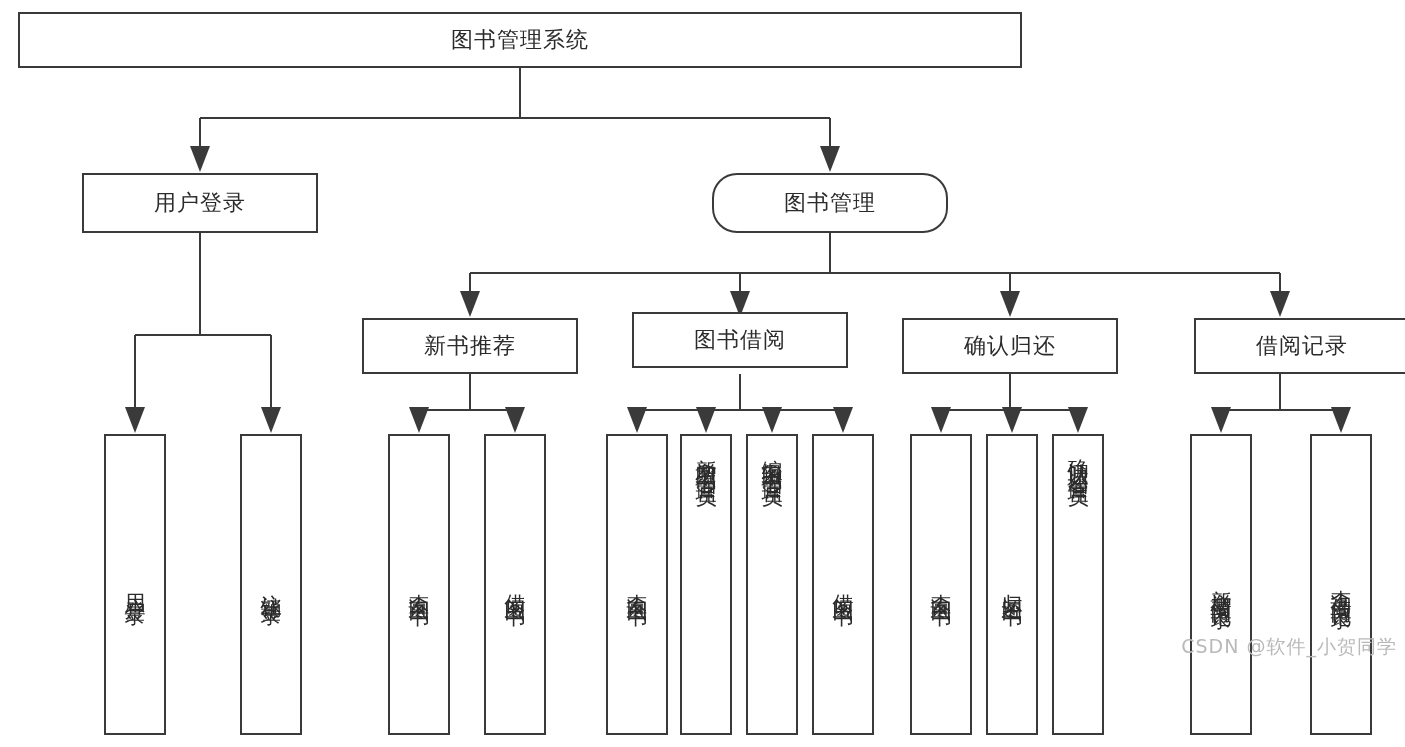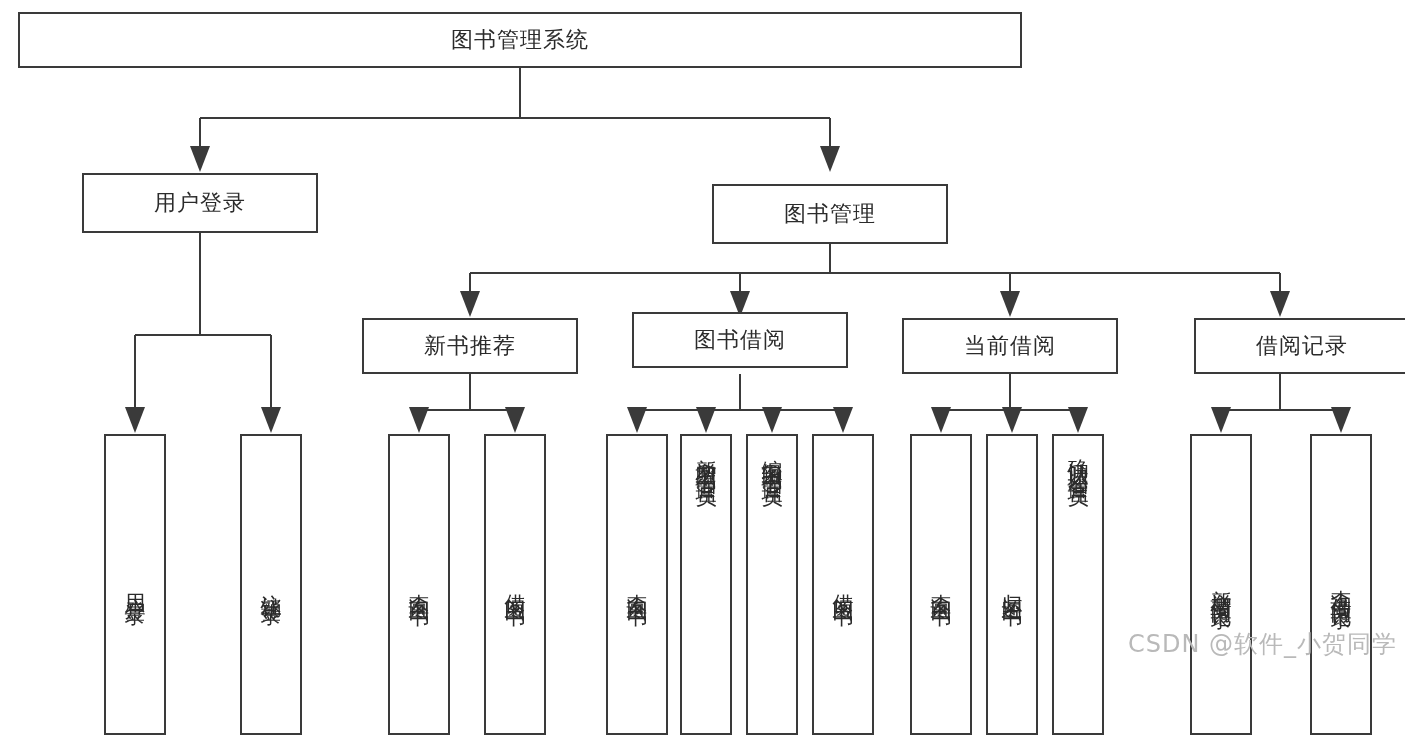--- a/index.html
+++ b/index.html
@@ -42,21 +42,21 @@
     color:#2b2b2b;
   }
   .v-node.center-v{align-items:center;}
   .v-node.top-v{align-items:flex-start;}
   .v-node.top-v .v-label{margin-top:6px;}
   #connectors{position:absolute;left:0;top:0;width:1405px;height:747px;pointer-events:none;}
   #watermark{
     position:absolute;
     right:8px;
     bottom:4px;
-    font-size:24px;
+    font-size:19px;
     color:#b9b9b9;
     letter-spacing:1px;
     white-space:nowrap;
   }
 </style>
 </head>
 <body>
 
 <div id="diagram-root">
   <svg id="connectors" viewBox="0 0 1405 747">
@@ -108,21 +108,21 @@
       </div>
       <div class="node-box h-node" style="left: 82px; top: 173px; width: 236px; height: 60px;">
         <span>用户登录</span>
       </div>
       <div class="node-box v-node center-v" style="left: 104px; top: 434px; width: 62px; height: 301px;">
         <span class="v-label">用户登录</span>
       </div>
       <div class="node-box v-node center-v" style="left: 240px; top: 434px; width: 62px; height: 301px;">
         <span class="v-label">注销登录</span>
       </div>
-      <div class="node-box h-node" style="left: 712px; top: 184px; width: 236px; height: 60px;">
+      <div class="node-box h-node" style="left: 712px; top: 173px; width: 236px; height: 60px; border-radius: 25px;">
         <span>图书管理</span>
       </div>
       <div class="node-box h-node" style="left: 362px; top: 318px; width: 216px; height: 56px;">
         <span>新书推荐</span>
       </div>
       <div class="node-box v-node center-v" style="left: 388px; top: 434px; width: 62px; height: 301px;">
         <span class="v-label">查询图书</span>
       </div>
       <div class="node-box v-node center-v" style="left: 484px; top: 434px; width: 62px; height: 301px;">
         <span class="v-label">借阅图书</span>
@@ -136,21 +136,21 @@
       <div class="node-box v-node top-v" style="left: 680px; top: 434px; width: 52px; height: 301px;">
         <span class="v-label">新增图书（管理员）</span>
       </div>
       <div class="node-box v-node top-v" style="left: 746px; top: 434px; width: 52px; height: 301px;">
         <span class="v-label">编辑图书（管理员）</span>
       </div>
       <div class="node-box v-node center-v" style="left: 812px; top: 434px; width: 62px; height: 301px;">
         <span class="v-label">借阅图书</span>
       </div>
       <div class="node-box h-node" style="left: 902px; top: 318px; width: 216px; height: 56px;">
-        <span>当前借阅</span>
+        <span>确认归还</span>
       </div>
       <div class="node-box v-node center-v" style="left: 910px; top: 434px; width: 62px; height: 301px;">
         <span class="v-label">查询图书</span>
       </div>
       <div class="node-box v-node center-v" style="left: 986px; top: 434px; width: 52px; height: 301px;">
         <span class="v-label">归还图书</span>
       </div>
       <div class="node-box v-node top-v" style="left: 1052px; top: 434px; width: 52px; height: 301px;">
         <span class="v-label">确认归还（管理员）</span>
       </div>

